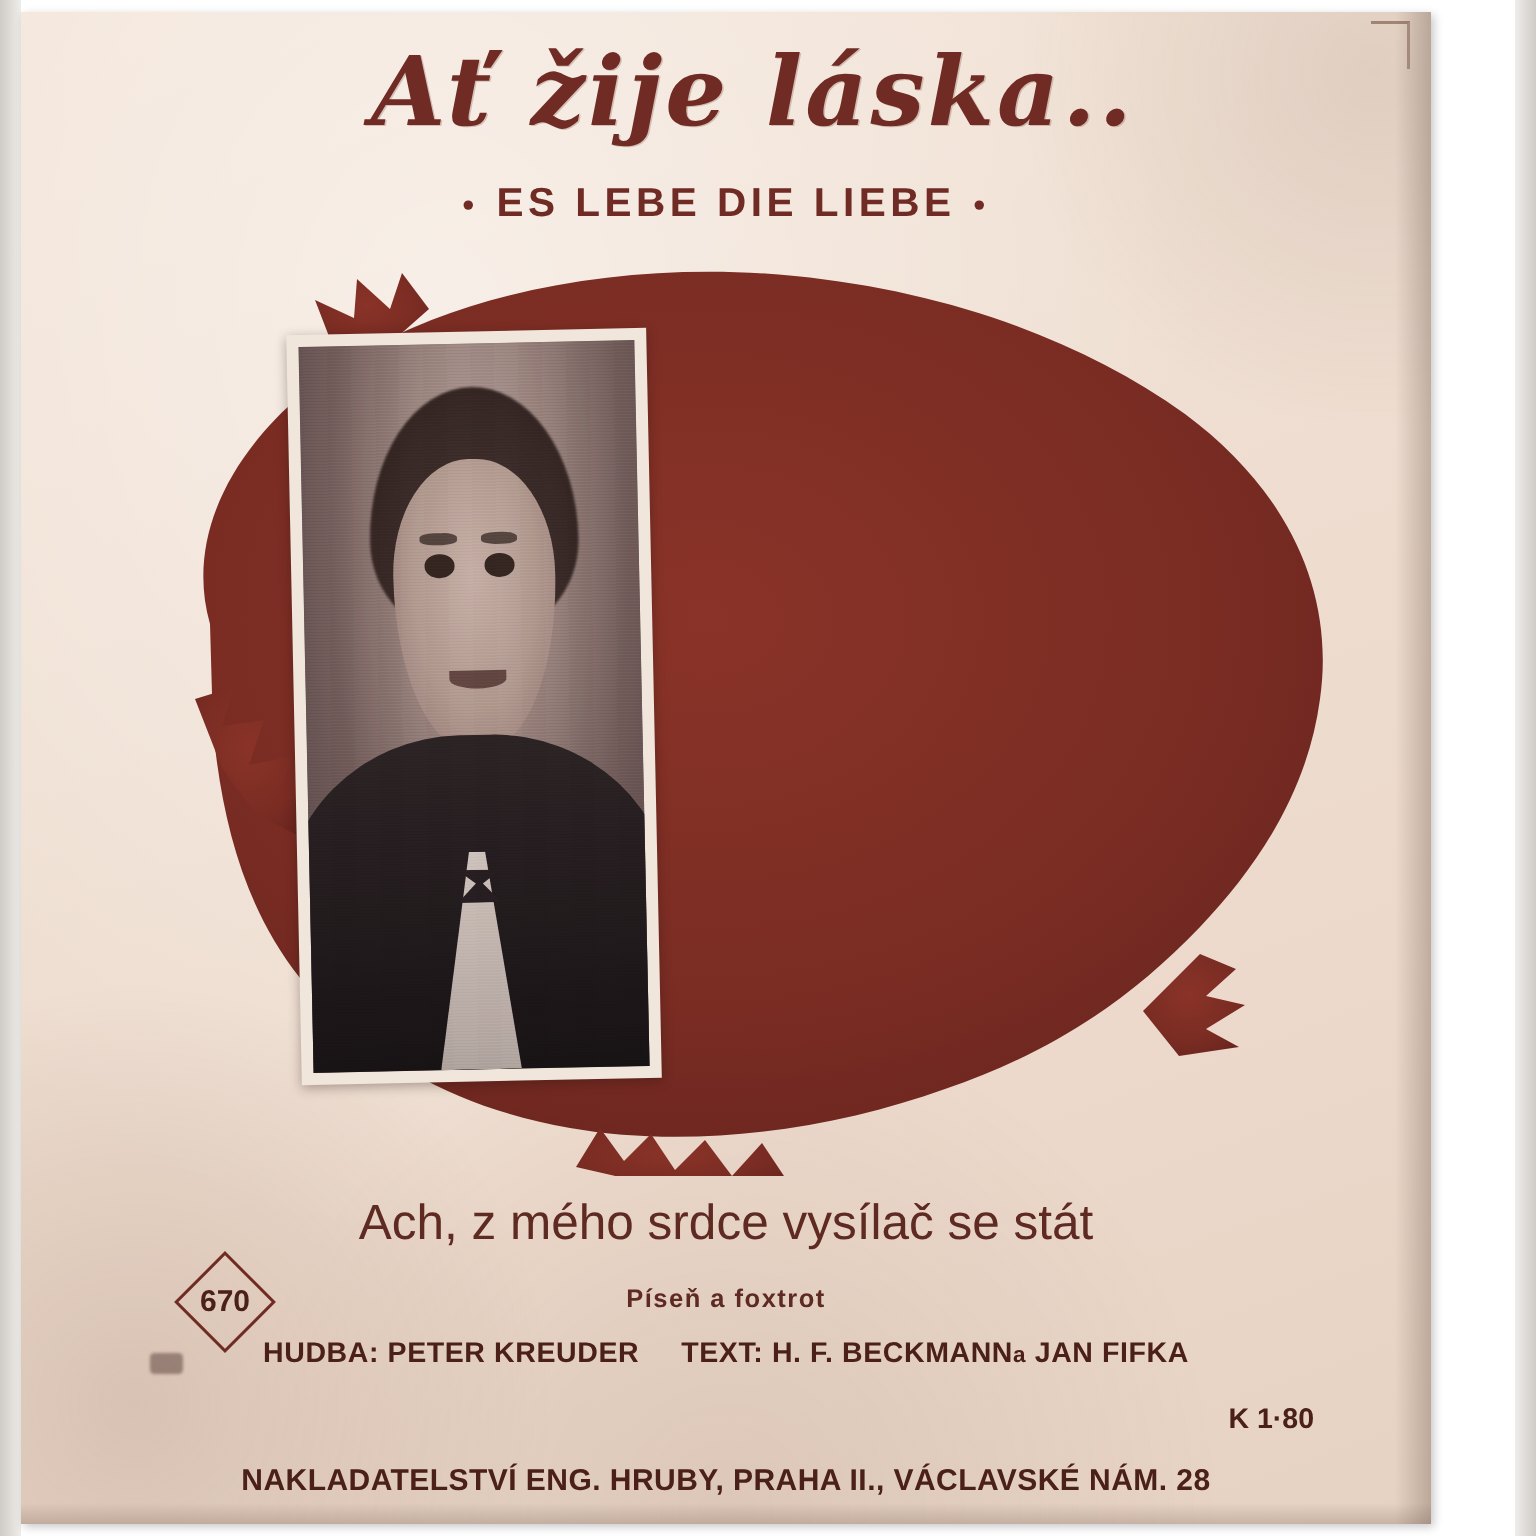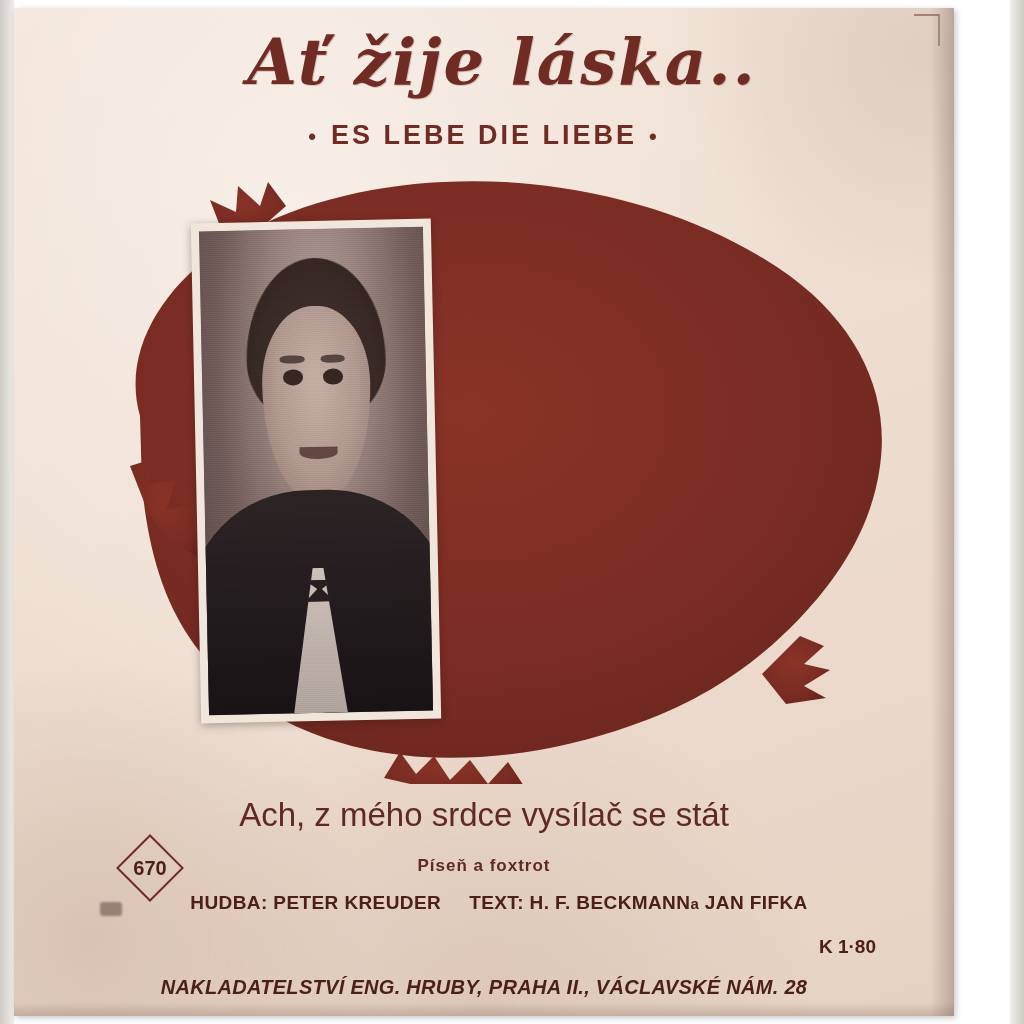--- a/index.html
+++ b/index.html
@@ -262,21 +262,20 @@
     position: absolute;
     top: 884px;
     left: 0; width: 100%;
     text-align: center;
     font-family: "Liberation Sans", sans-serif;
     font-weight: bold;
     font-size: 19px;
     color: #4b2018;
     letter-spacing: 0.4px;
     z-index: 5;
-    margin-left: 15px;
   }
   .credits .sep { padding: 0 14px; }
   .credits .small { font-size: 15px; font-weight: bold; }
   .price {
     position: absolute;
     top: 928px;
     right: 78px;
     font-family: "Liberation Sans", sans-serif;
     font-weight: bold;
     font-size: 19px;
@@ -287,21 +286,20 @@
     position: absolute;
     top: 968px;
     left: 0; width: 100%;
     text-align: center;
     font-family: "Liberation Sans", sans-serif;
     font-weight: bold;
     font-size: 20px;
     color: #4b2018;
     letter-spacing: 0.3px;
     z-index: 5;
-    font-style: italic;
   }
 
   
   .cat-diamond {
     position: absolute;
     left: 104px;
     top: 828px;
     width: 64px;
     height: 64px;
     z-index: 5;

